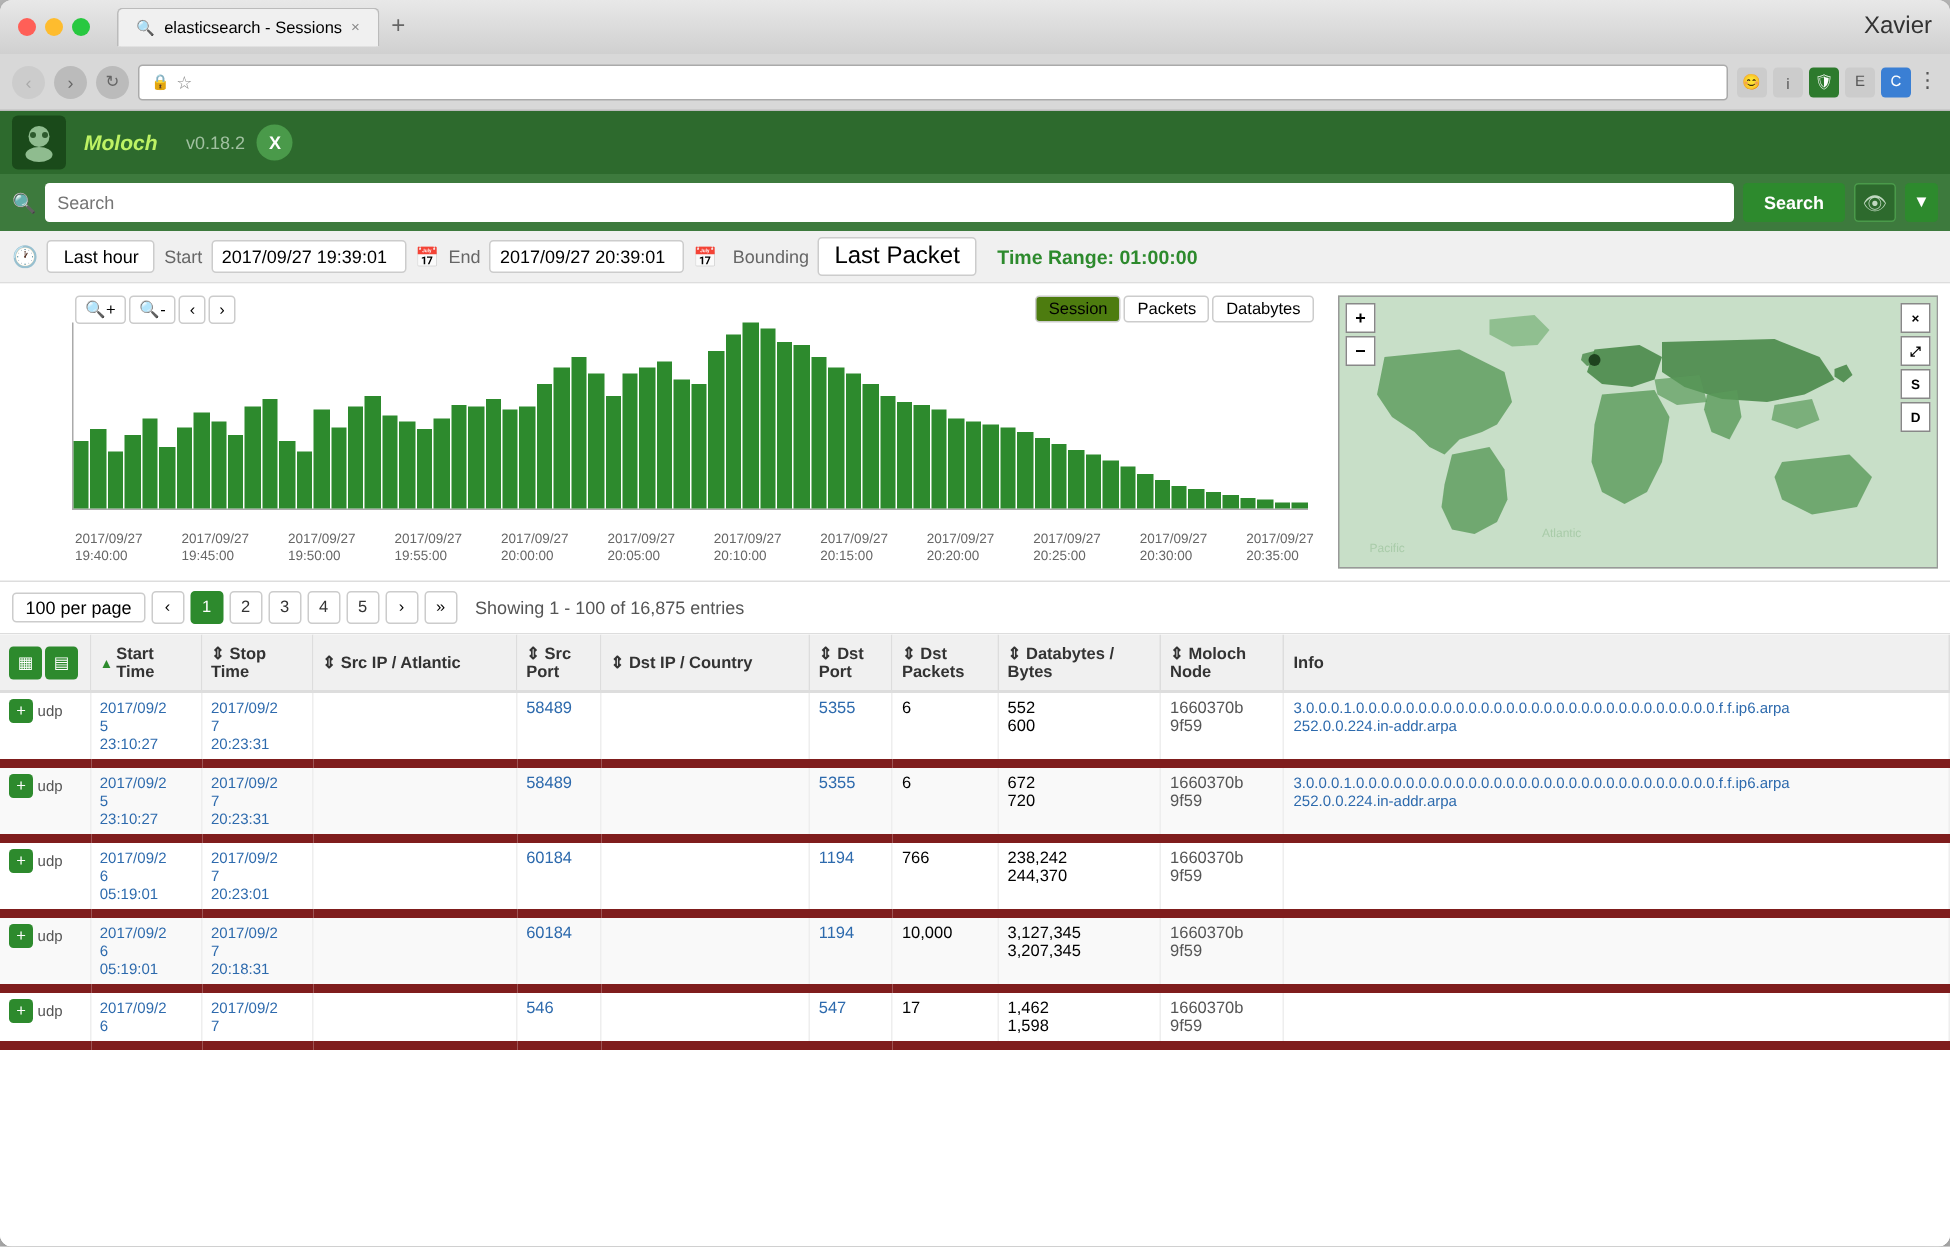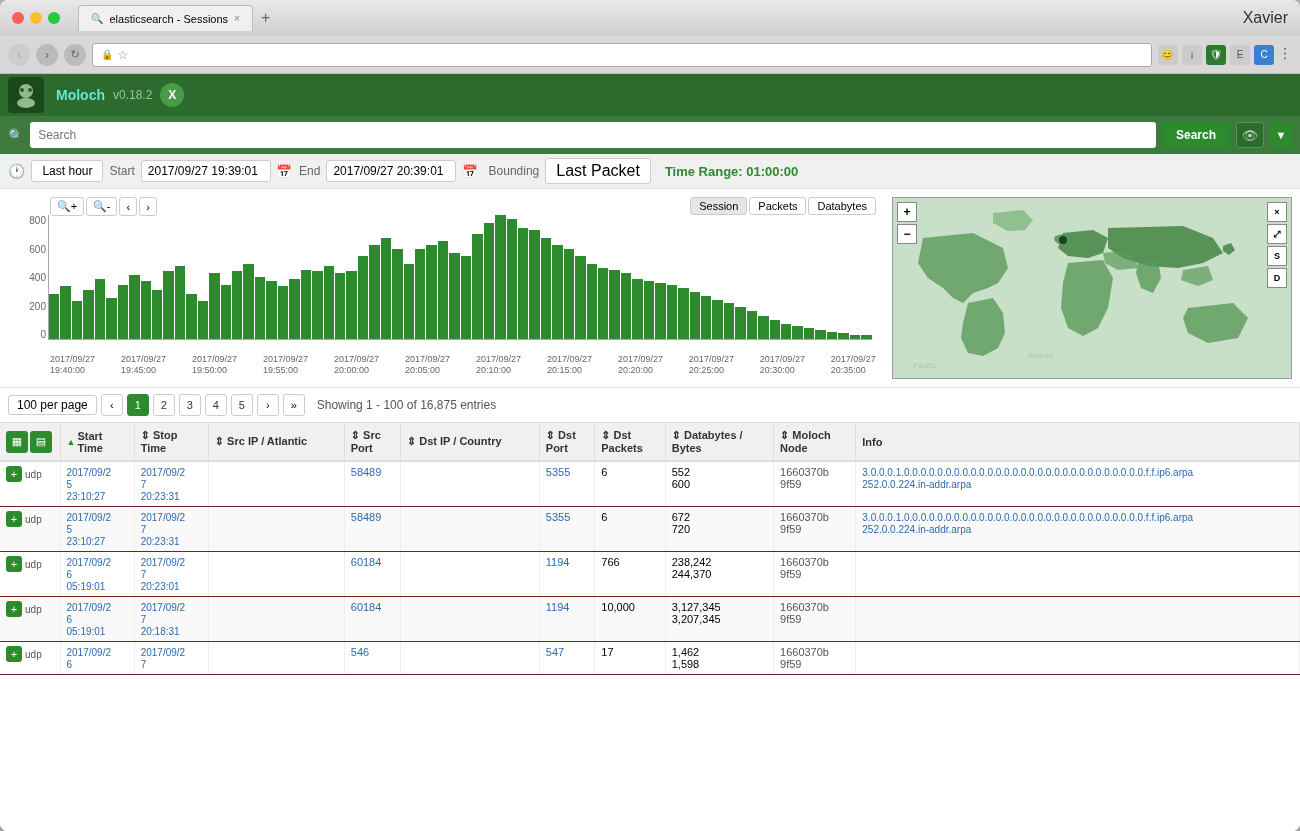--- a/index.html
+++ b/index.html
@@ -34,21 +34,21 @@
     .b-icon.blue { background: #3a7fd4; color: white; }
     .menu-btn { font-size: 14px; color: #555; cursor: pointer; }
 
     
     .app-content { flex: 1; display: flex; flex-direction: column; overflow: hidden; background: #f5f5f5; }
 
     
     .nav-bar { background: #2d6a2d; height: 42px; display: flex; align-items: center; padding: 0 0 0 8px; }
     .nav-logo { width: 36px; height: 36px; background: #1a4a1a; border-radius: 4px; display: flex; align-items: center; justify-content: center; margin-right: 4px; }
     .nav-logo svg { width: 28px; height: 28px; }
-    .nav-brand { color: #5eead4; font-size: 14px; font-weight: bold; margin-right: 0; padding: 0 8px; }
+    .nav-brand { color: #bef264; font-size: 14px; font-weight: bold; margin-right: 11px; padding: 0 8px; font-style: italic; }
     .nav-items { display: flex; flex: 1; }
     .nav-item { color: #c0d8c0; font-size: 13px; padding: 0 14px; height: 42px; display: flex; align-items: center; cursor: pointer; }
     .nav-item.active { background: rgba(255,255,255,0.15); color: white; font-weight: bold; }
     .nav-version { color: #a0c0a0; font-size: 12px; margin-right: 8px; }
     .nav-user-icon { width: 24px; height: 24px; background: #4a9a4a; border-radius: 50%; display: flex; align-items: center; justify-content: center; color: white; font-size: 12px; font-weight: bold; margin-right: 8px; }
 
     
     .search-bar { background: #3d7a3d; padding: 6px 8px; display: flex; align-items: center; gap: 6px; }
     .search-icon-btn { color: #c0d8c0; font-size: 13px; cursor: pointer; }
     .search-input { flex: 1; height: 26px; border: none; border-radius: 3px; padding: 0 8px; font-size: 12px; background: white; }
@@ -60,41 +60,41 @@
     .time-bar { background: #f0f0f0; border-bottom: 1px solid #ddd; padding: 4px 8px; display: flex; align-items: center; gap: 6px; }
     .clock-icon { color: #666; font-size: 14px; }
     .time-preset { background: white; border: 1px solid #ccc; border-radius: 3px; padding: 3px 10px; font-size: 12px; cursor: pointer; }
     .time-label { color: #666; font-size: 12px; }
     .time-input { background: white; border: 1px solid #ccc; border-radius: 3px; padding: 3px 6px; font-size: 12px; width: 130px; }
     .cal-icon { color: #666; font-size: 13px; cursor: pointer; }
     .bounding-label { color: #666; font-size: 12px; margin-left: 4px; }
     .bounding-value { background: white; border: 1px solid #ccc; border-radius: 3px; padding: 3px 10px; font-size: 16px; }
     .time-range { color: #2d8a2d; font-size: 13px; font-weight: bold; margin-left: 8px; }
     .chart-btn { background: white; border: 1px solid #ccc; border-radius: 3px; padding: 2px 8px; font-size: 11px; cursor: pointer; }
-    .chart-btn.active { background: #e5e5e5; }
+    .chart-btn.active { background: #4d7c0f; }
     .zoom-btn { background: white; border: 1px solid #ccc; border-radius: 3px; padding: 2px 6px; font-size: 11px; cursor: pointer; }
     .arr-btn { background: white; border: 1px solid #ccc; border-radius: 3px; padding: 2px 6px; font-size: 11px; cursor: pointer; }
     .map-btn { background: white; border: 1px solid #888; width: 20px; height: 20px; display: flex; align-items: center; justify-content: center; font-size: 12px; cursor: pointer; font-weight: bold; }
     .map-side-btn { background: white; border: 1px solid #888; width: 20px; height: 20px; display: flex; align-items: center; justify-content: center; font-size: 9px; cursor: pointer; font-weight: bold; }
 
     
     .pagination-bar { background: white; border-bottom: 1px solid #ddd; padding: 6px 8px; display: flex; align-items: center; gap: 4px; }
     .per-page { background: white; border: 1px solid #ccc; border-radius: 3px; padding: 2px 8px; font-size: 12px; }
     .page-nav { background: white; border: 1px solid #ccc; border-radius: 3px; width: 22px; height: 22px; display: flex; align-items: center; justify-content: center; font-size: 11px; cursor: pointer; }
     .page-num { background: #2d8a2d; color: white; border: 1px solid #2d8a2d; border-radius: 3px; width: 22px; height: 22px; display: flex; align-items: center; justify-content: center; font-size: 11px; cursor: pointer; }
     .page-num-inactive { background: white; border: 1px solid #ccc; border-radius: 3px; width: 22px; height: 22px; display: flex; align-items: center; justify-content: center; font-size: 11px; cursor: pointer; color: #333; }
     .showing-text { color: #555; font-size: 12px; margin-left: 8px; }
 
     
     .table-container { flex: 1; overflow-y: auto; background: white; }
     table { width: 100%; border-collapse: collapse; font-size: 11px; }
     thead tr { background: #f0f0f0; border-bottom: 2px solid #ddd; }
     th { padding: 6px 6px; text-align: left; font-size: 11px; font-weight: bold; color: #333; white-space: nowrap; border-right: 1px solid #ddd; position: relative; cursor: pointer; }
     th .sort-icon { color: #2d8a2d; font-size: 9px; }
-    td { padding: 4px 6px; border-bottom: 1px solid #7f1d1d; border-right: 1px solid #eee; vertical-align: top; }
+    td { padding: 4px 6px; border-bottom: 6px solid #7f1d1d; border-right: 1px solid #eee; vertical-align: top; }
     tr:nth-child(even) { background: #f9f9f9; }
     .expand-btn { background: #2d8a2d; color: white; border: none; border-radius: 3px; width: 16px; height: 16px; display: inline-flex; align-items: center; justify-content: center; font-size: 11px; cursor: pointer; }
     .proto-badge { color: #555; font-size: 10px; }
     .date-text { color: #2d6aad; font-size: 10px; }
     .port-text { color: #2d6aad; }
     .node-text { color: #555; }
     .info-link { color: #2d6aad; font-size: 10px; word-break: break-all; }
     .th-icon { display: flex; align-items: center; gap: 2px; }
     .view-icons { display: flex; gap: 2px; }
     .view-icon { background: #2d8a2d; color: white; border: none; border-radius: 3px; width: 22px; height: 22px; display: flex; align-items: center; justify-content: center; font-size: 11px; cursor: pointer; }
@@ -188,27 +188,20 @@
             <button class="chart-btn">Databytes</button>
           </div>
 
           <div style="position:absolute; top:0; left:42px; display:flex; gap:2px;">
             <button class="zoom-btn">🔍+</button>
             <button class="zoom-btn">🔍-</button>
             <button class="arr-btn">‹</button>
             <button class="arr-btn">›</button>
           </div>
 
-          <div style="position:absolute; left:0; top:18px; height:125px; display:flex; flex-direction:column; justify-content:space-between; font-size:10px; color:#666; text-align:right; width:38px;">
-            <span>800</span>
-            <span>600</span>
-            <span>400</span>
-            <span>200</span>
-            <span>0</span>
-          </div>
 
           <div id="chart-bars" style="position:absolute; left:40px; right:4px; top:18px; height:125px; display:flex; align-items:flex-end; gap:1px; border-left:1px solid #aaa; border-bottom:1px solid #aaa;">
               <div style="background: rgb(45, 138, 45); flex: 1 1 0%; height: 36.3636%; min-width: 2px;"></div>
               <div style="background: rgb(45, 138, 45); flex: 1 1 0%; height: 42.4242%; min-width: 2px;"></div>
               <div style="background: rgb(45, 138, 45); flex: 1 1 0%; height: 30.303%; min-width: 2px;"></div>
               <div style="background: rgb(45, 138, 45); flex: 1 1 0%; height: 39.3939%; min-width: 2px;"></div>
               <div style="background: rgb(45, 138, 45); flex: 1 1 0%; height: 48.4848%; min-width: 2px;"></div>
               <div style="background: rgb(45, 138, 45); flex: 1 1 0%; height: 33.3333%; min-width: 2px;"></div>
               <div style="background: rgb(45, 138, 45); flex: 1 1 0%; height: 43.9394%; min-width: 2px;"></div>
               <div style="background: rgb(45, 138, 45); flex: 1 1 0%; height: 51.5152%; min-width: 2px;"></div>

